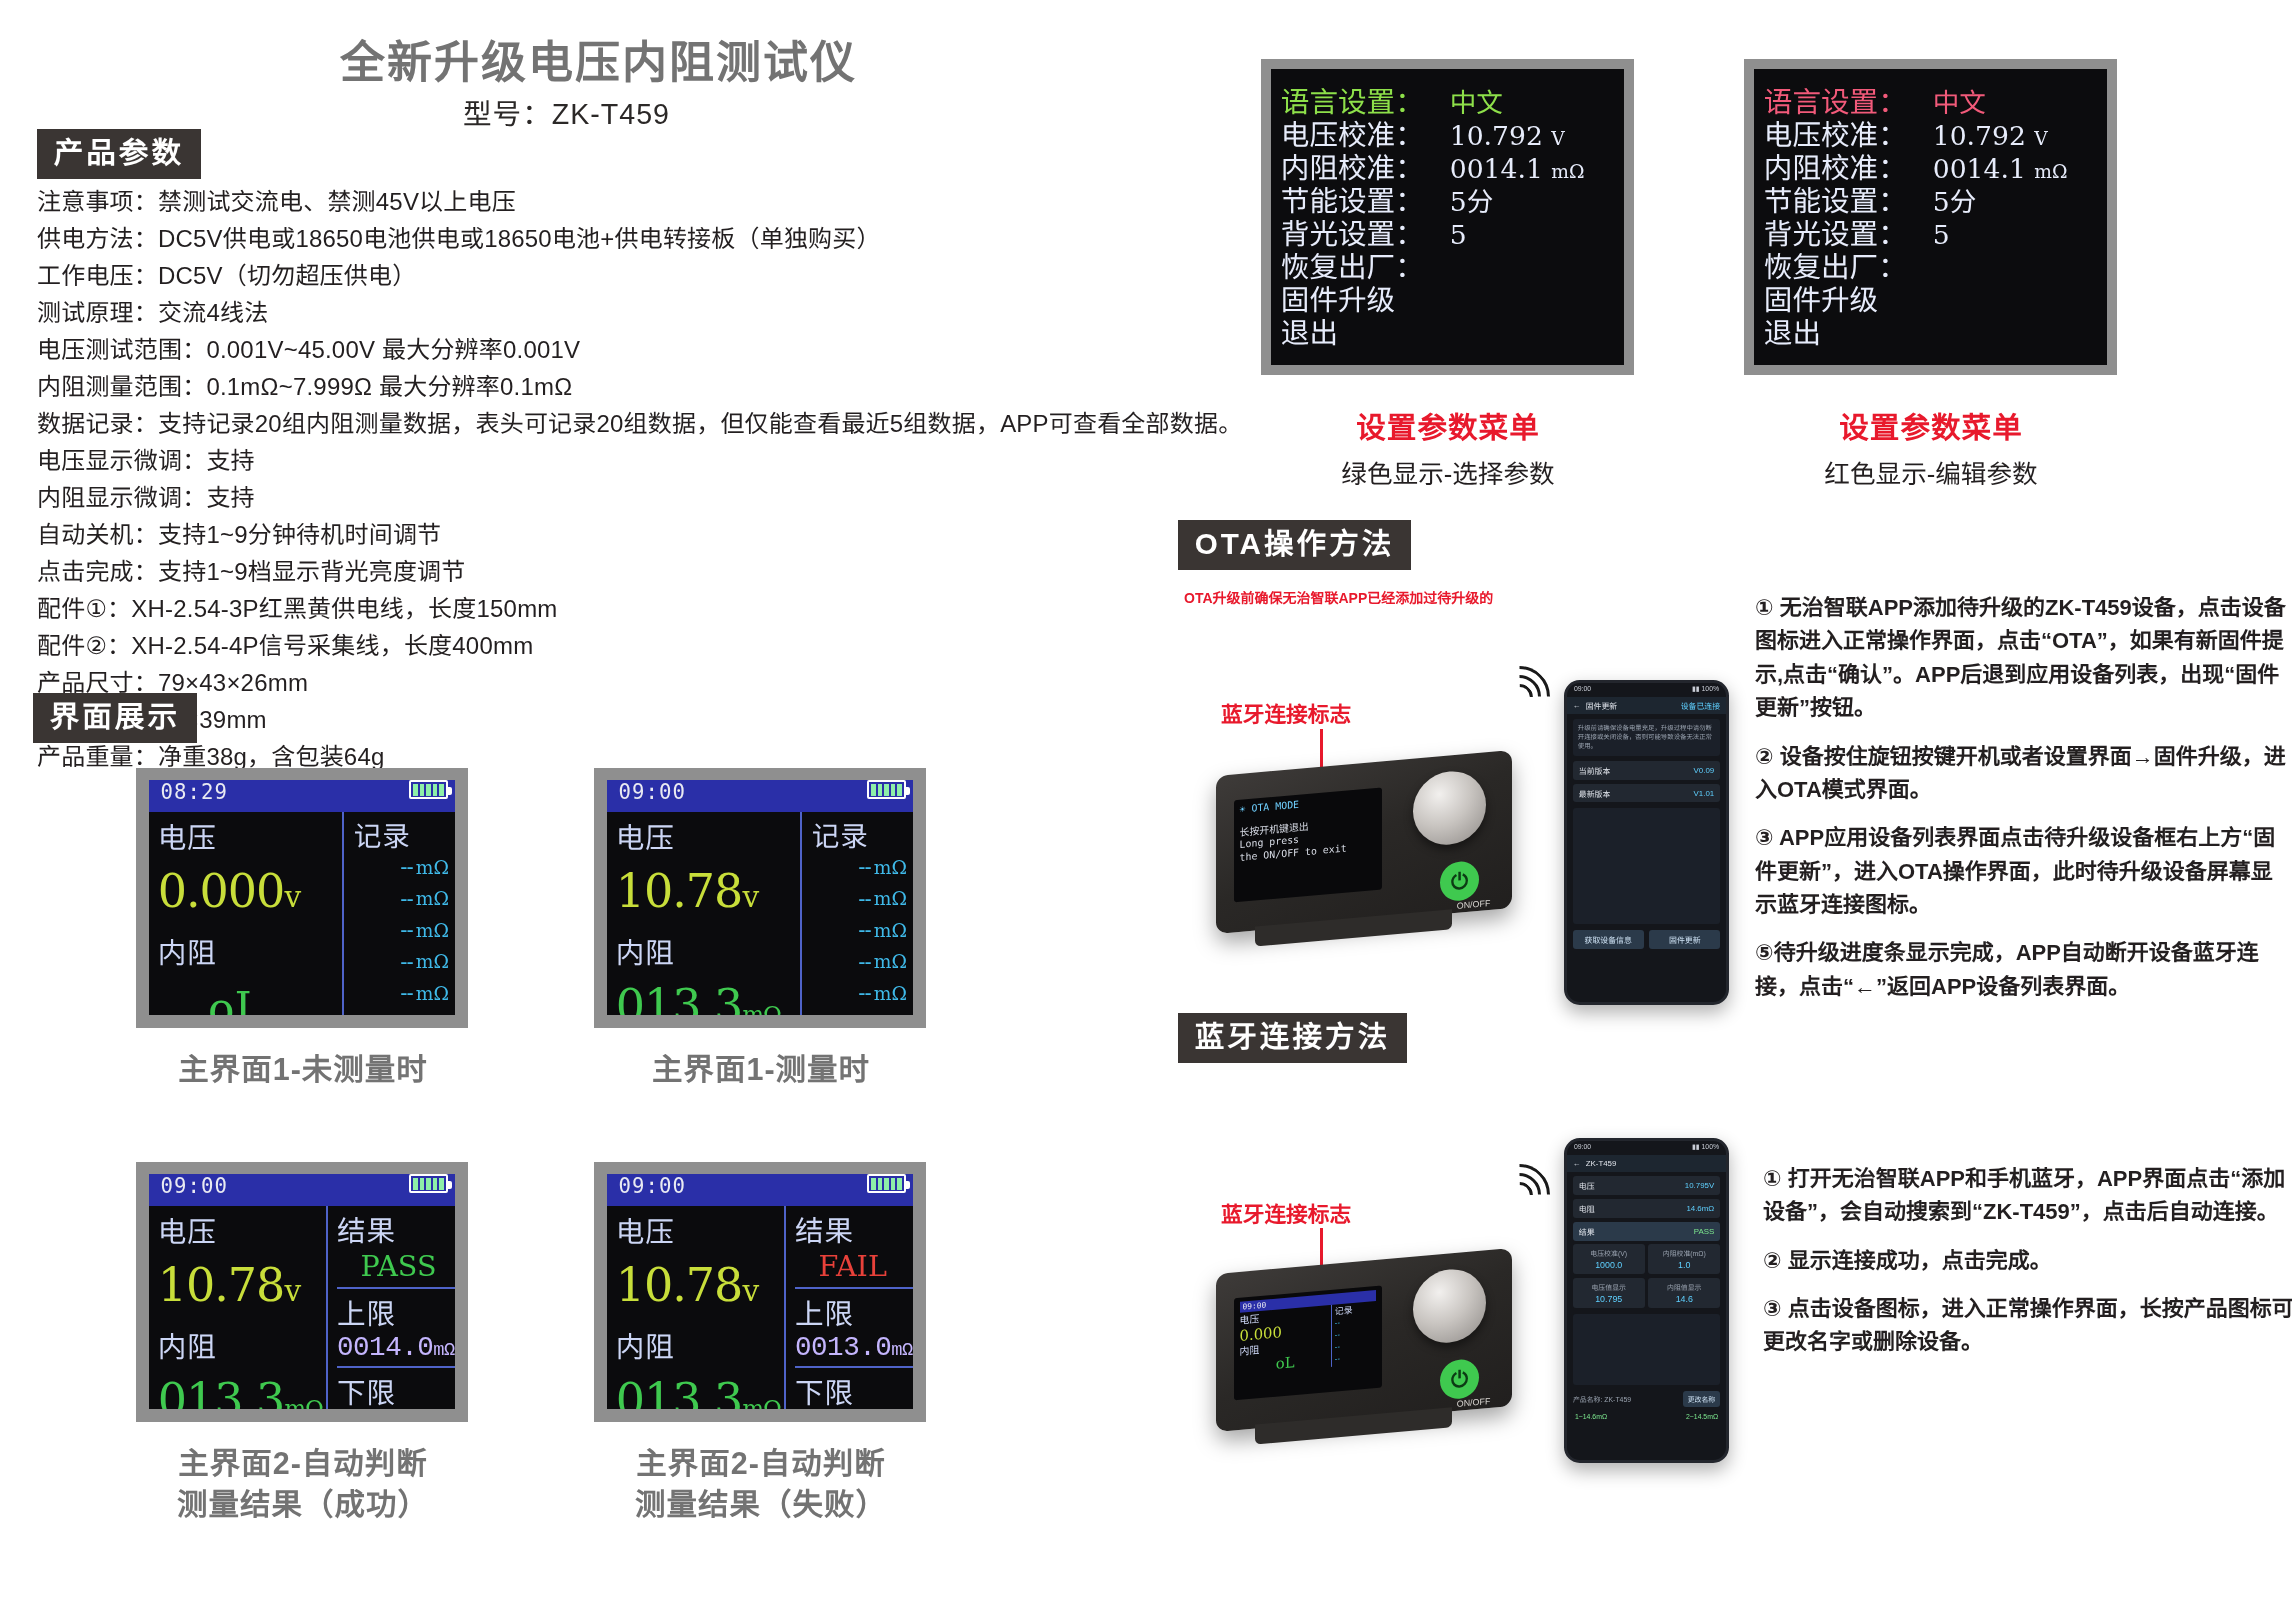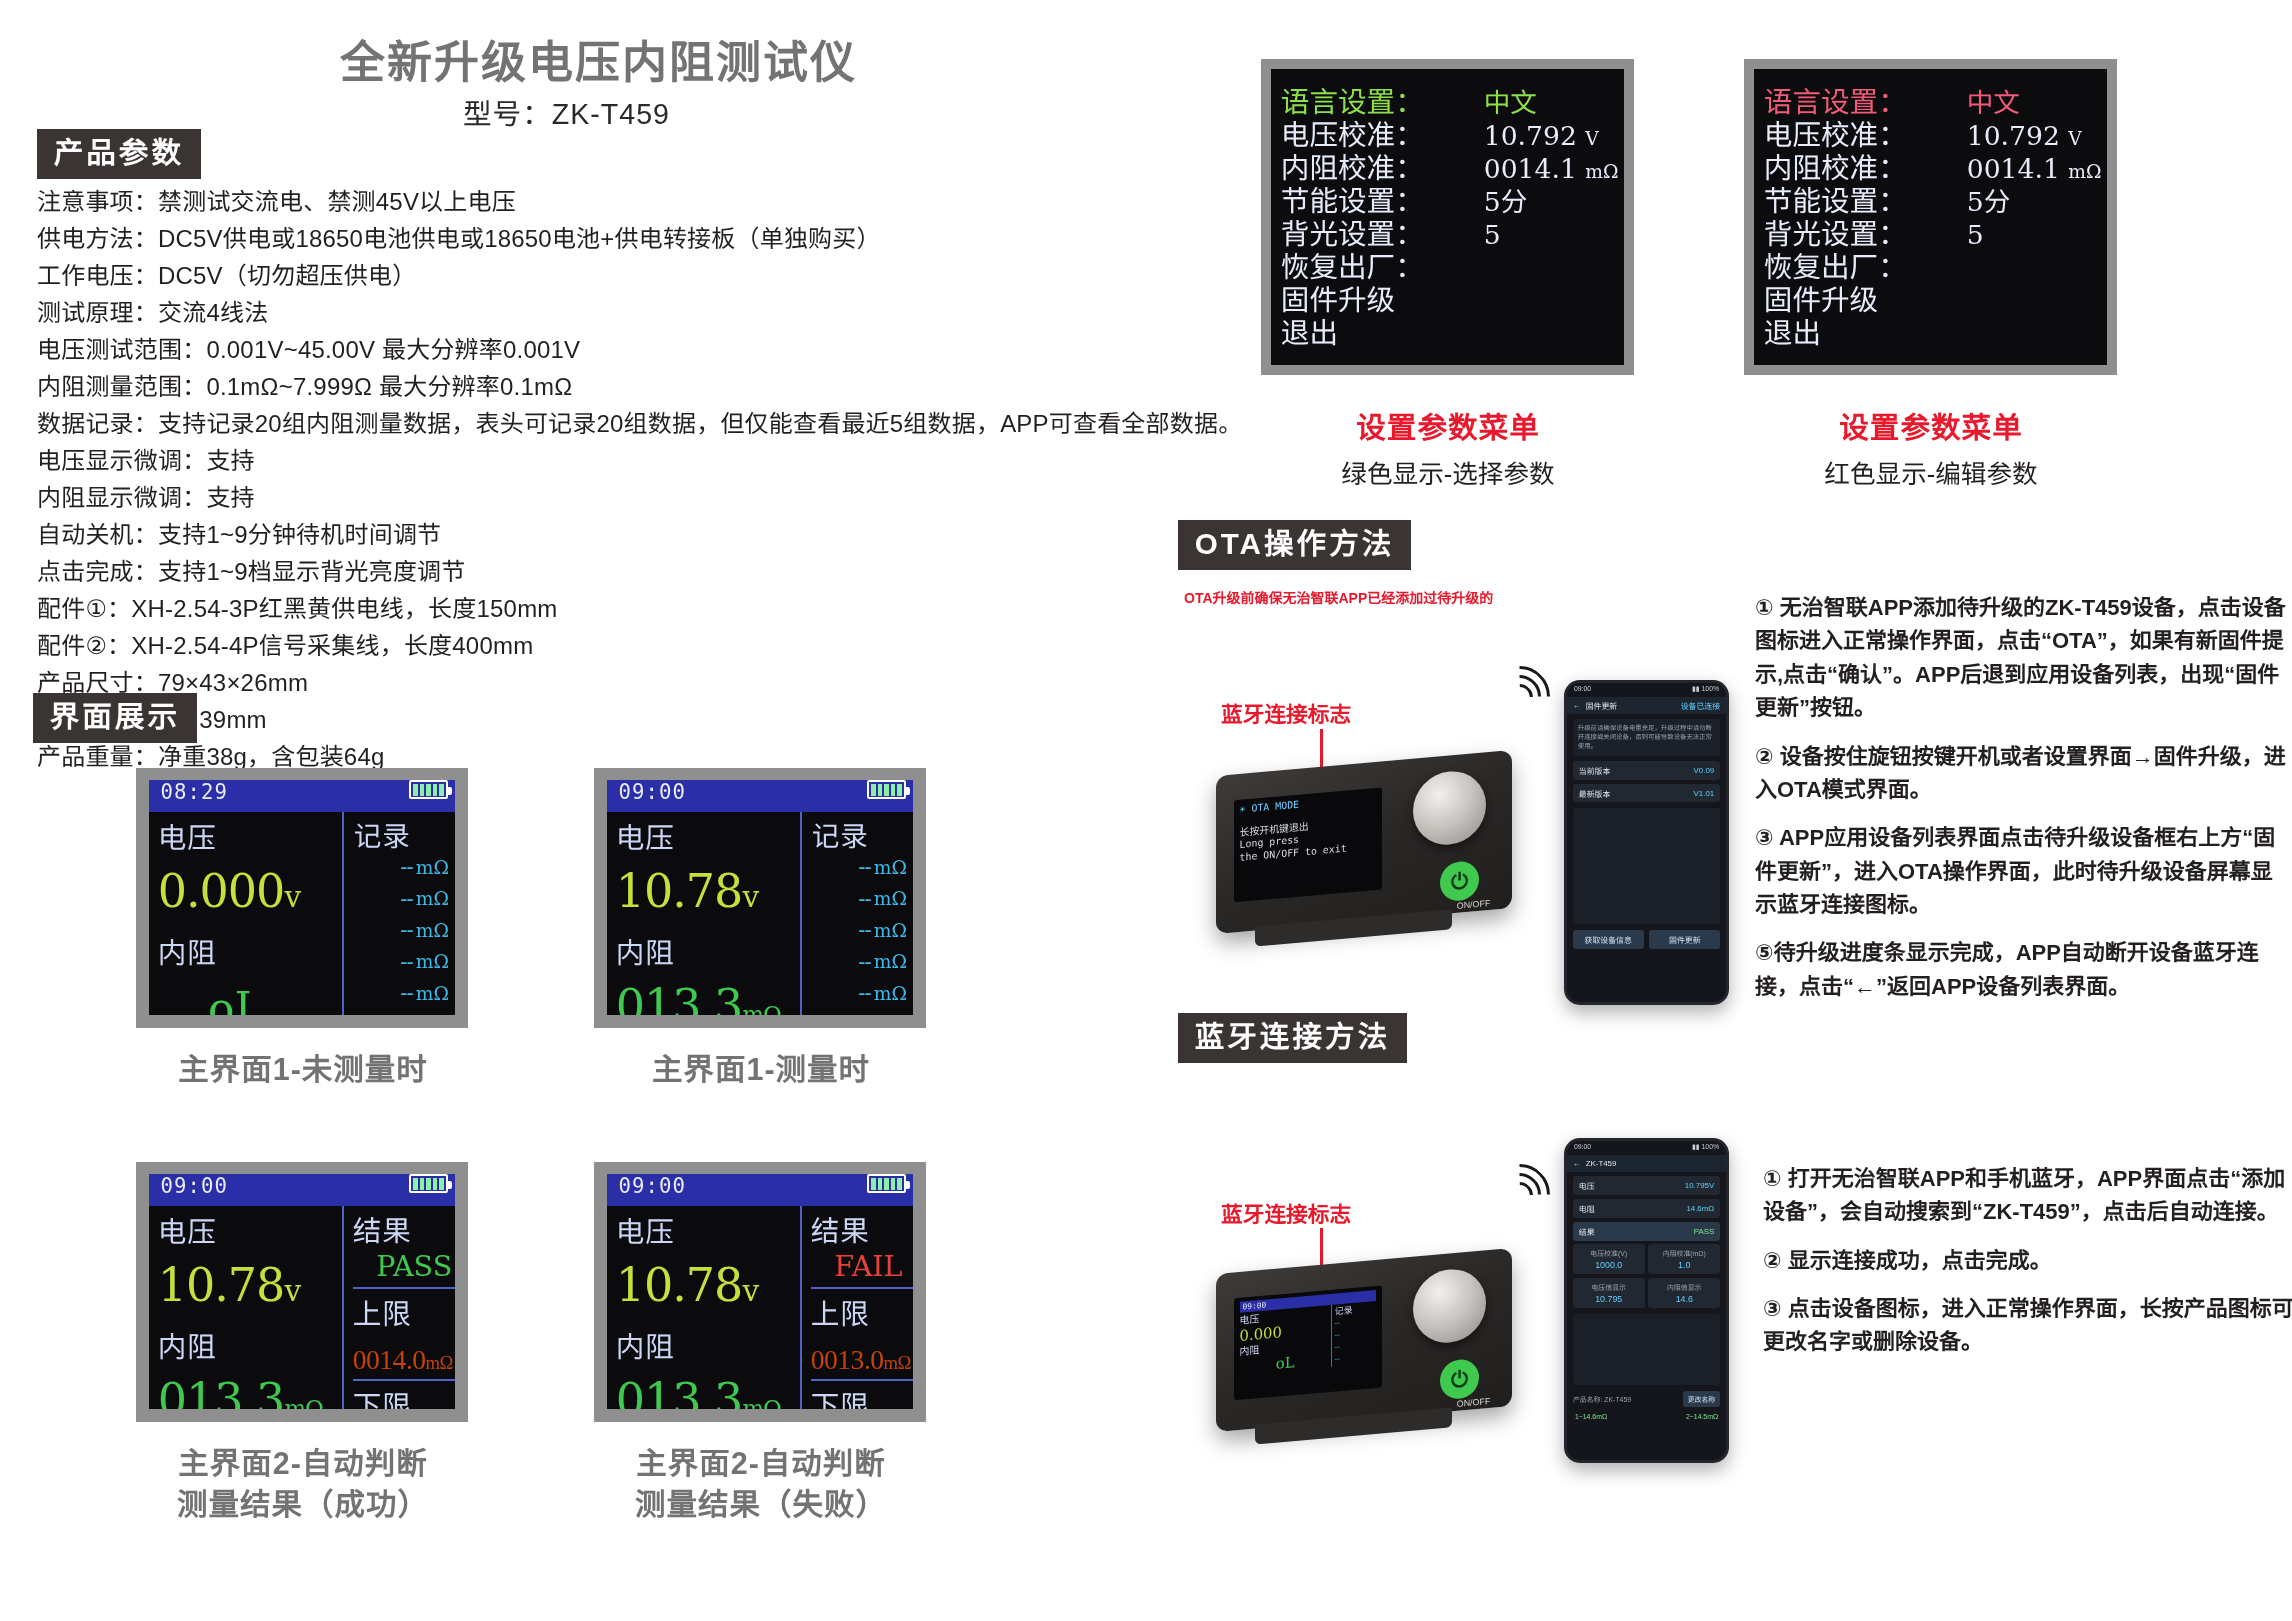--- a/index.html
+++ b/index.html
@@ -115,36 +115,36 @@
     height: 31.5px; padding-right: 5.9px; gap: 3px;
   }
   .rec-row .dash { color:#3fb9e8; font-size: 21.7px; letter-spacing:-1px;}
   .rec-row .unit { color:#3fb9e8; font-size: 18.7px; font-family:"DejaVu Serif", serif;}
 
   
   .res-block { padding-left: 8.9px; }
   .res-sep { border-top: 2px solid #4f63c9; margin: 2px 0 0 0; }
   .res-val-pass { color:#3fc94f; font-size: 28.6px; font-family:"DejaVu Serif", serif; padding-left: 23.6px;}
   .res-val-fail { color:#e8413a; font-size: 28.6px; font-family:"DejaVu Serif", serif; padding-left: 23.6px;}
-  .res-num { color:#c2410c; font-size: 27.6px; font-family:Liberation Serif, serif; letter-spacing:-0.5px;margin-top:12px;}
+  .res-num { color:#c4b5fd; font-size: 27.6px; font-family:Liberation Mono, monospace; letter-spacing:-0.5px;}
   .res-num .u { font-size: 18.7px; }
 
   .cap-red {
     position:absolute; text-align:center; width: 358px;
     color:#737373; font-size: 30.5px; font-weight: 800; letter-spacing: 1px;
     line-height: 1.35;
   }
 
   
   .menu-photo { position:absolute; background:#8f8f8f; padding: 9.9px; }
   .menu-lcd {
     width: 353px; height: 296px; background:#0c0c0e;
     position: relative; padding: 9.9px 0 0 9.9px; overflow:hidden;
   }
-  .mrow { display:flex; align-items:baseline; height: 33px; gap: 34px; }
+  .mrow { display:flex; align-items:baseline; height: 33px; }
   .mlab { width: 169px; font-size: 28.6px; letter-spacing: 0px; font-family:"DejaVu Sans", sans-serif;}
   .mval { font-size: 26.6px; font-family:"DejaVu Serif", serif; }
   .mval .u { font-size: 18.7px; }
   .m-green .mlab, .m-green .mval { color:#8ee04a; }
   .m-red   .mlab, .m-red   .mval { color:#f25a7a; }
   .m-white .mlab, .m-white .mval { color:#e7ecfb; }
 
   .cap-red-menu {
     position:absolute; text-align:center; width: 374px;
     color:#e8192c; font-size: 29.6px; font-weight: 800; letter-spacing:1px;

